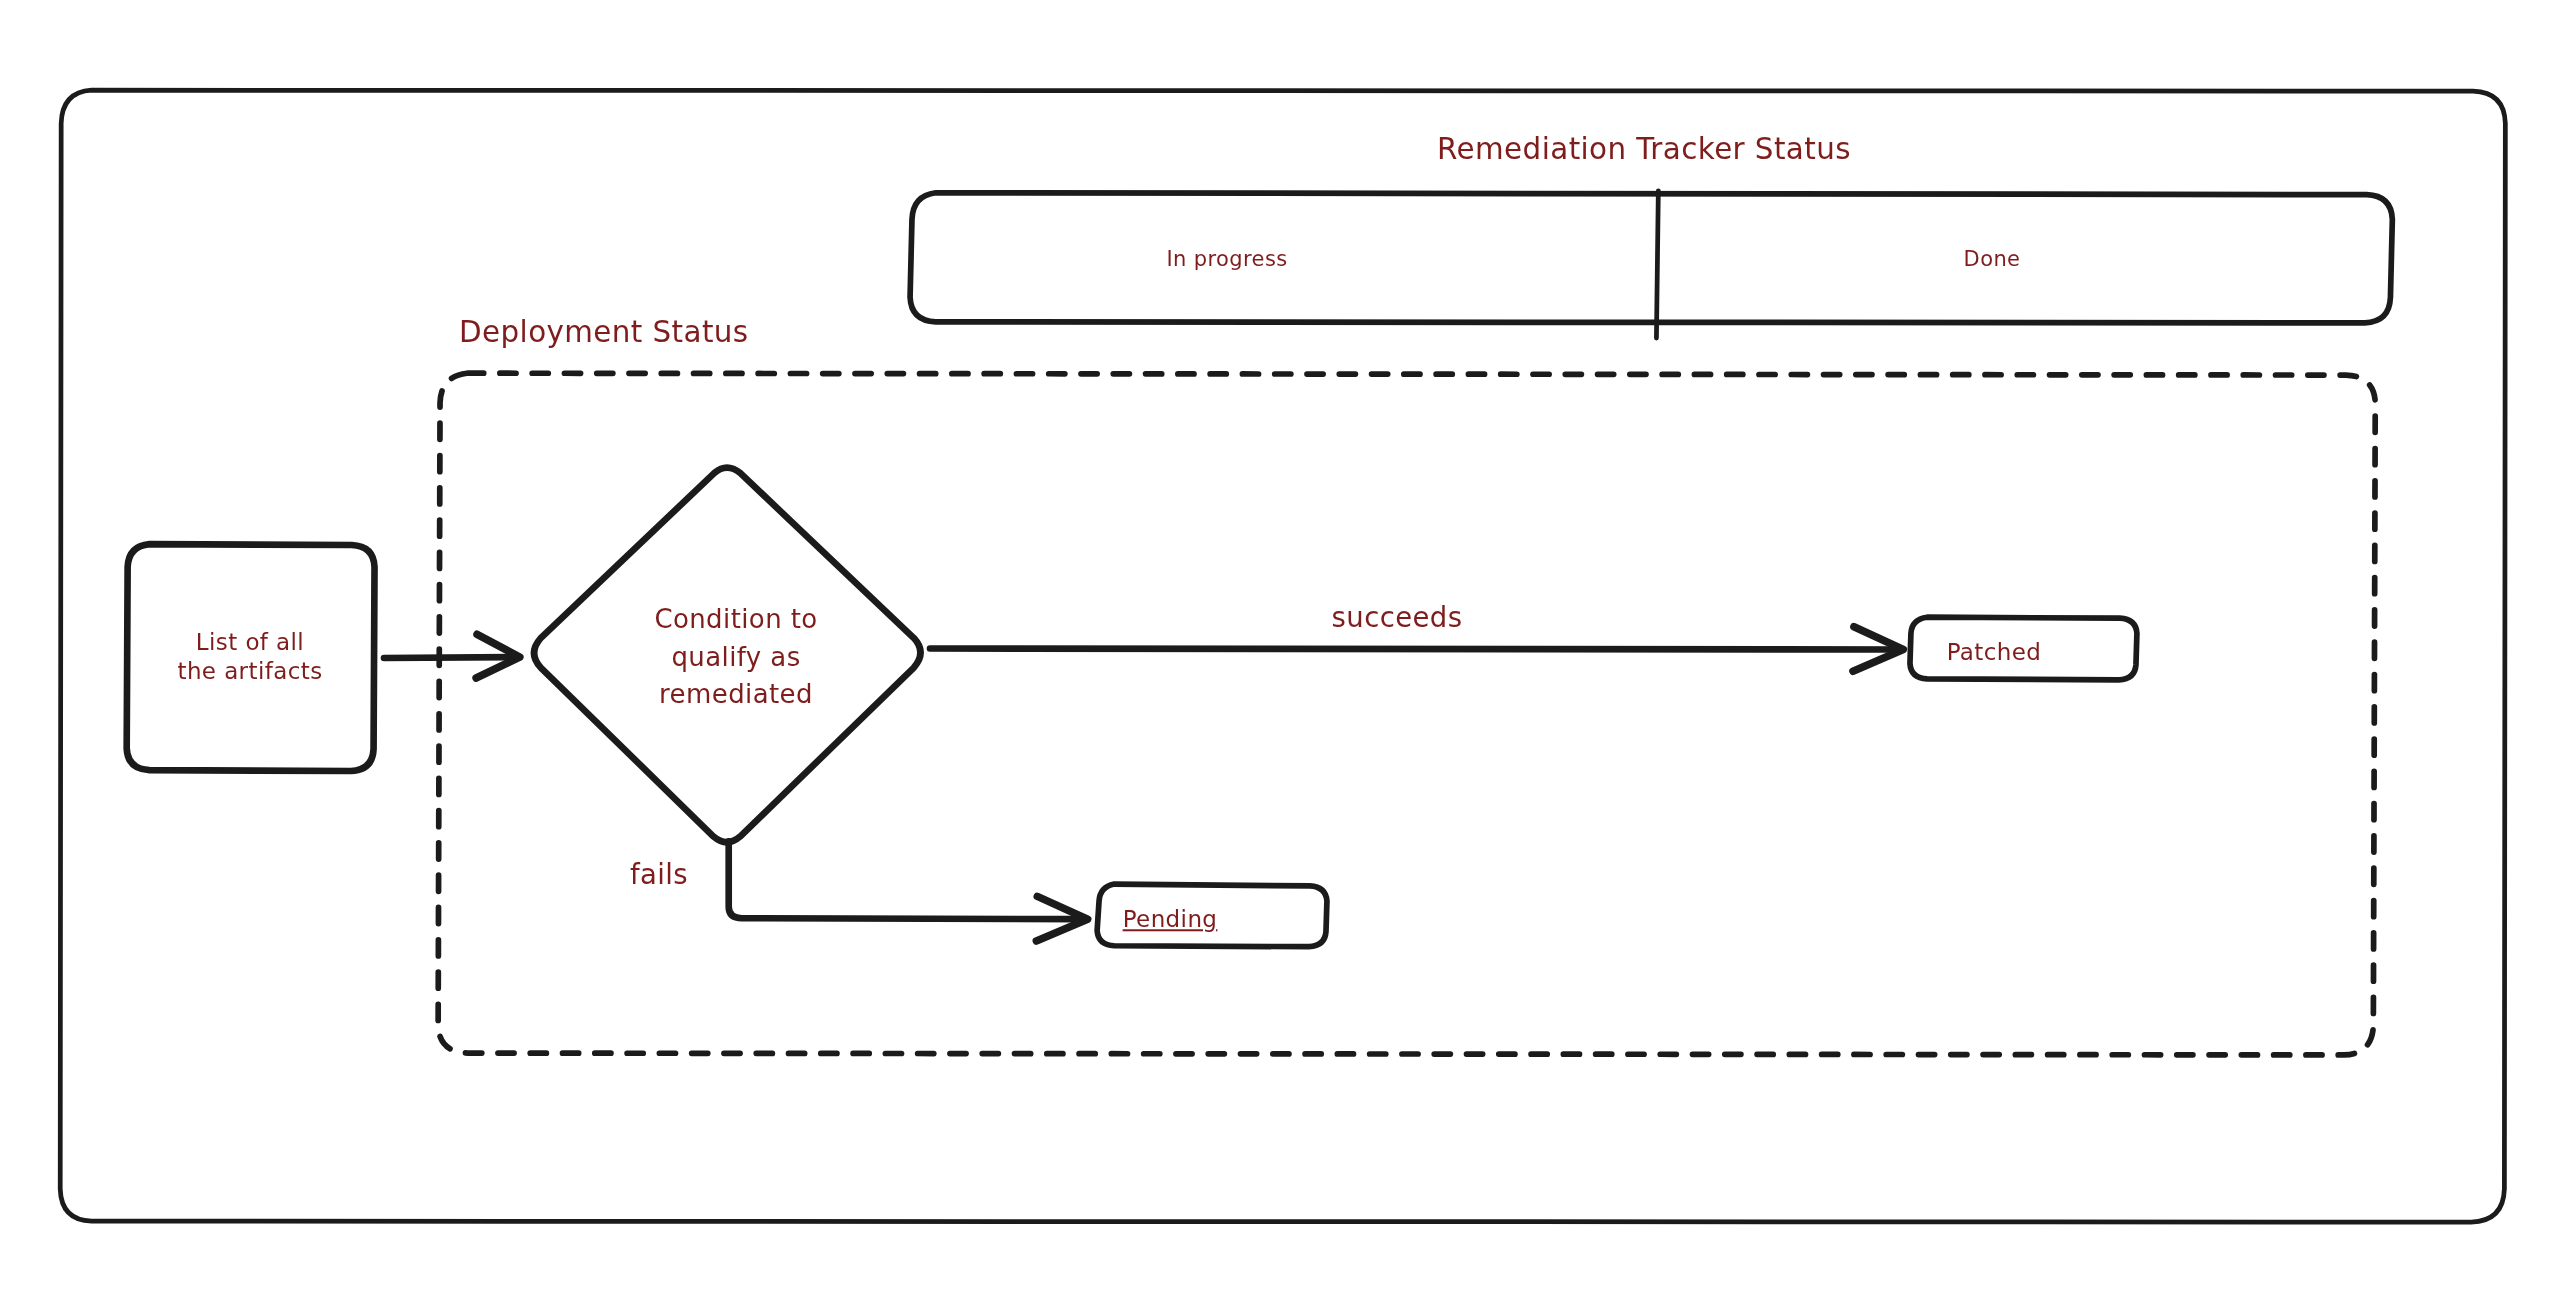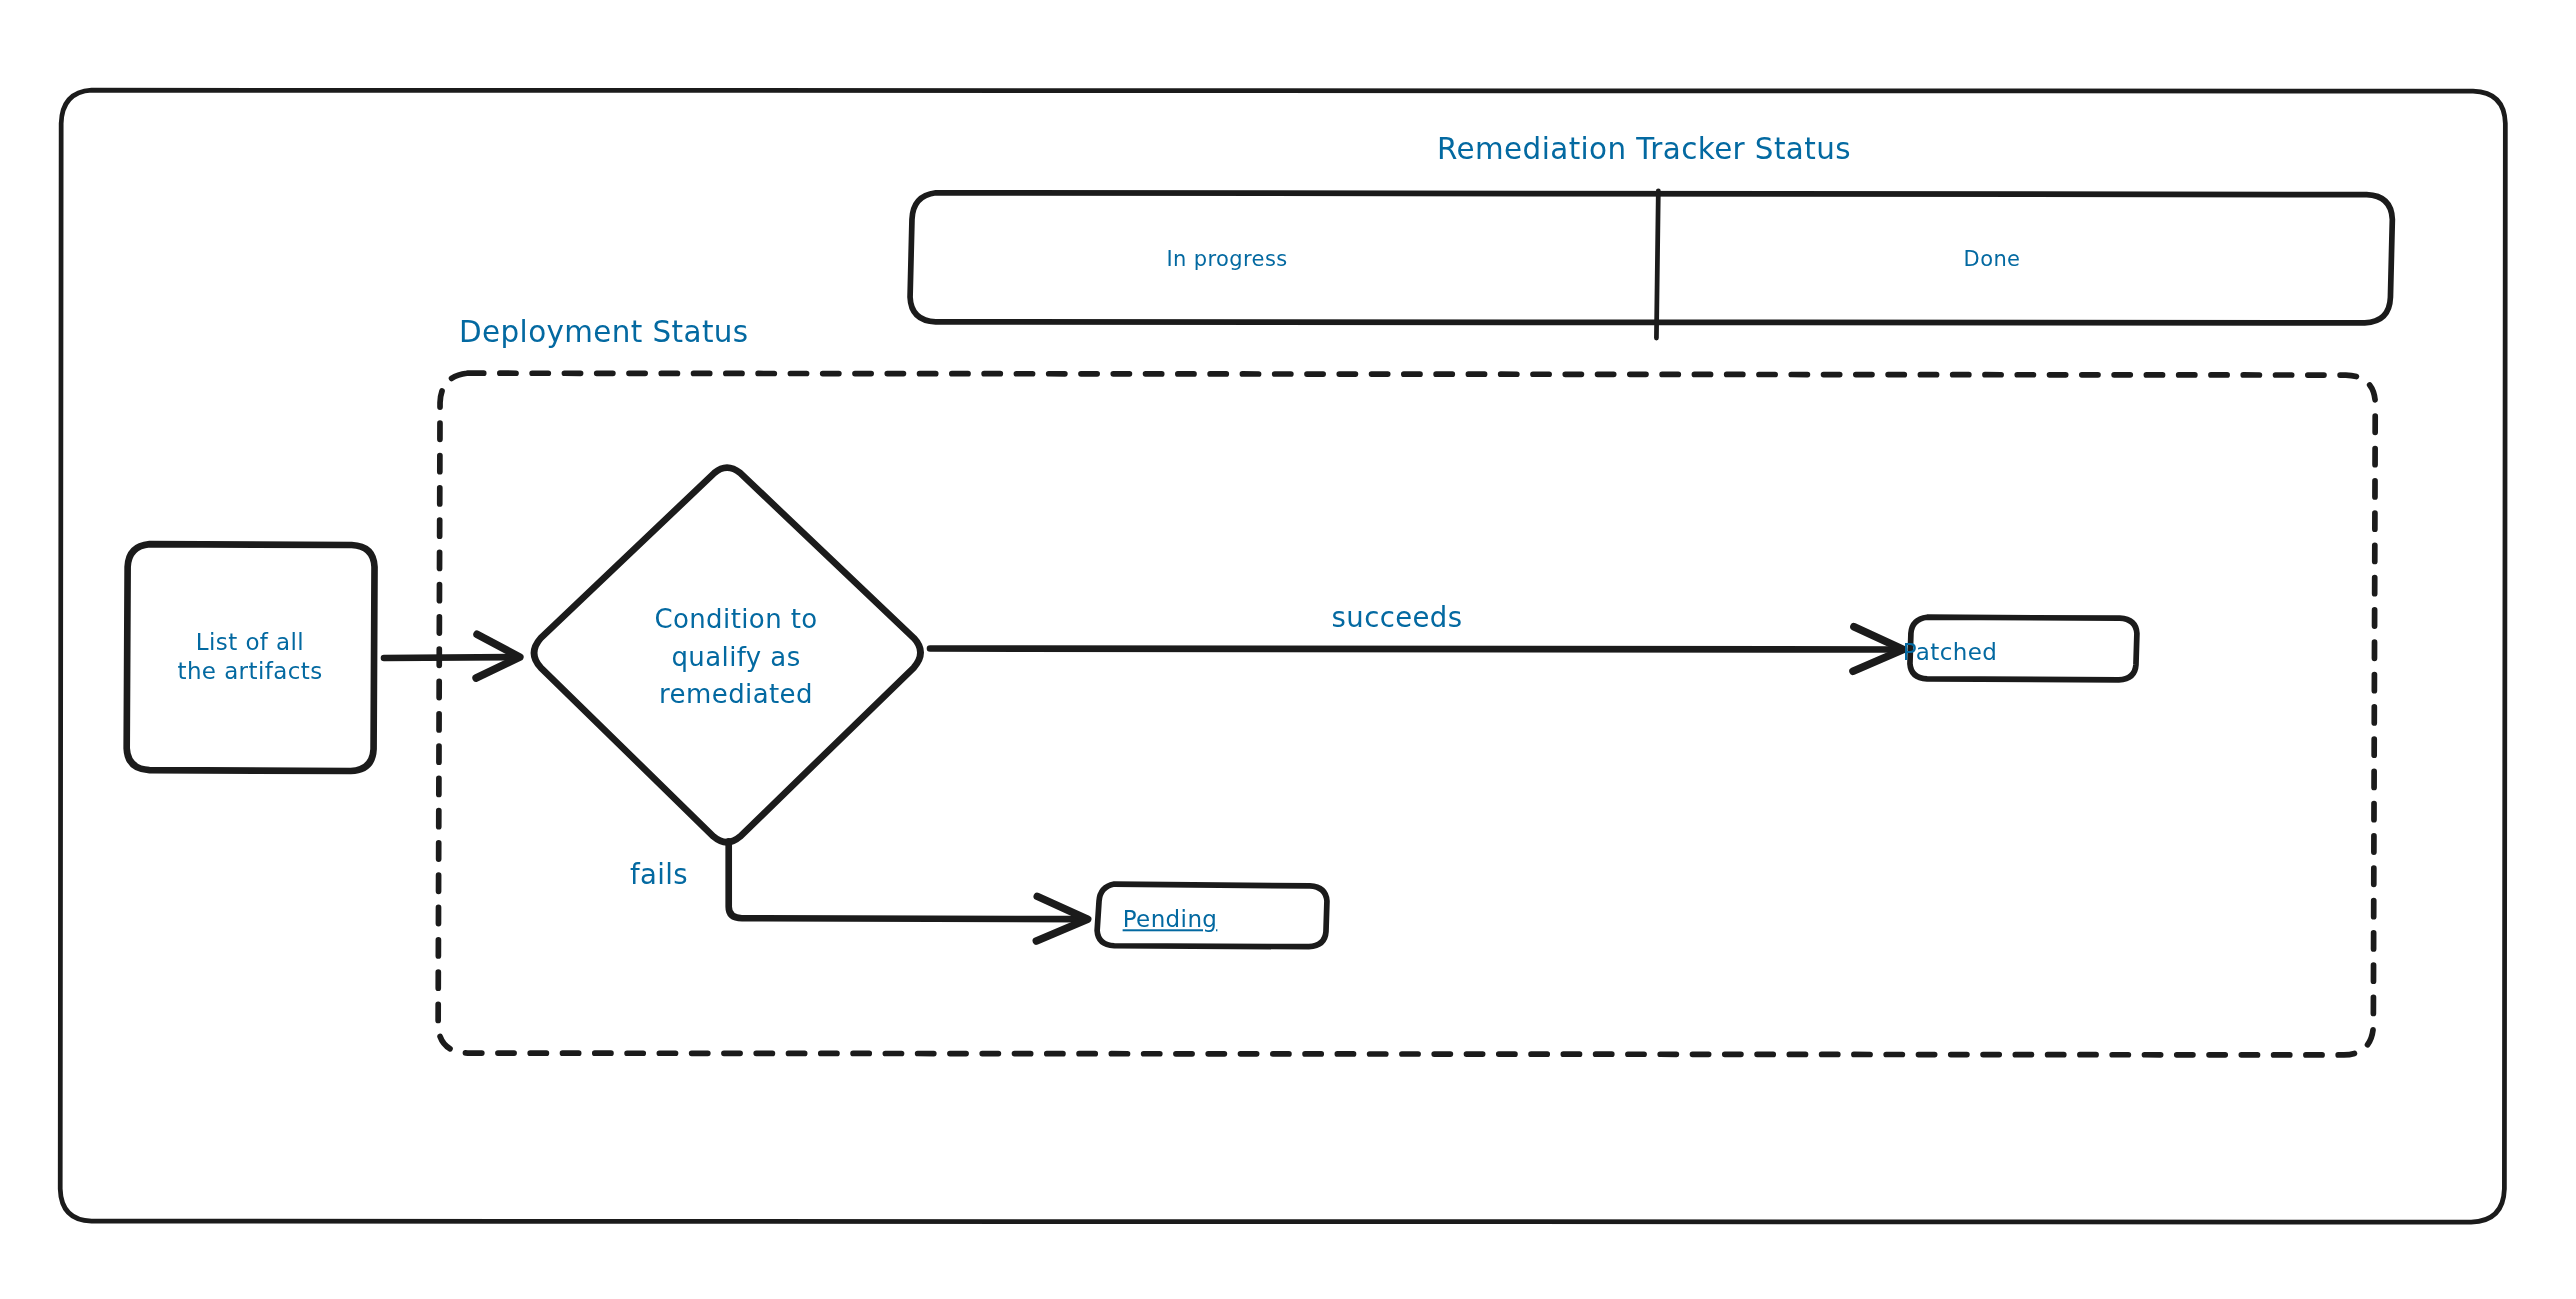--- a/index.html
+++ b/index.html
@@ -62,21 +62,21 @@
   }
   .arrow-head {
     fill: none;
     stroke: #1b1b1b;
     stroke-width: 8;
     stroke-linecap: round;
     stroke-linejoin: round;
   }
   .label {
     position: absolute;
-    color: #0369a1;
+    color: #7f1d1d;
     font-family: "DejaVu Sans", sans-serif;
     white-space: pre;
     line-height: 1.28;
     letter-spacing: 0.4px;
     user-select: none;
   }
   .label-center {
     text-align: center;
     transform: translate(-50%, -50%);
   }
@@ -143,21 +143,21 @@
 
   <div class="label group-title" style="left:459px; top:314px;">Deployment Status</div>
 
   <div class="label label-center node-text" style="left:250px; top:657px;">List of all
 the artifacts</div>
 
   <div class="label label-center diamond-text" style="left:736px; top:658px;">Condition to
 qualify as
 remediated</div>
 
-  <div class="label label-center node-text" style="left:1950px; top:653px;">Patched</div>
+  <div class="label label-center node-text" style="left:1994px; top:653px;">Patched</div>
 
   <div class="label label-center node-text" style="left:1170px; top:920px;text-decoration:underline;">Pending</div>
 
   <div class="label label-center edge-label" style="left:1397px; top:618px;">succeeds</div>
 
   <div class="label label-center edge-label" style="left:659px; top:875px;">fails</div>
 
 </div>
 
 

